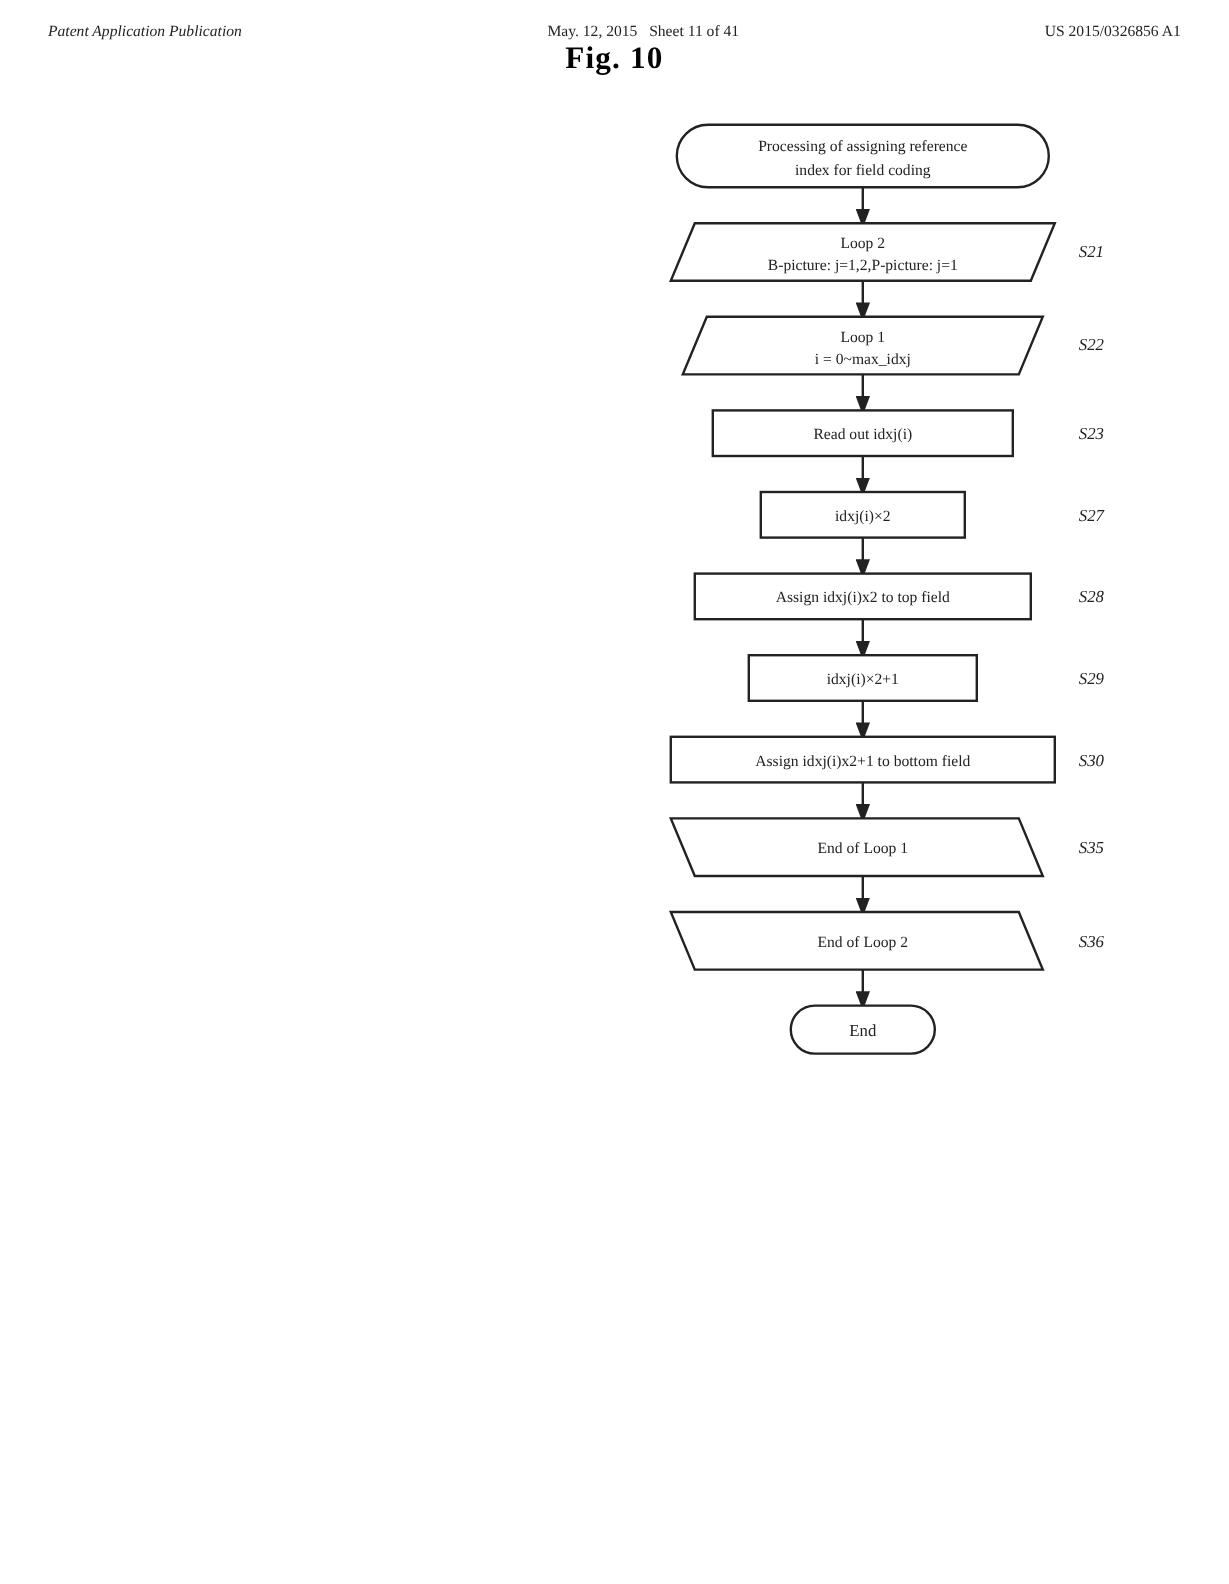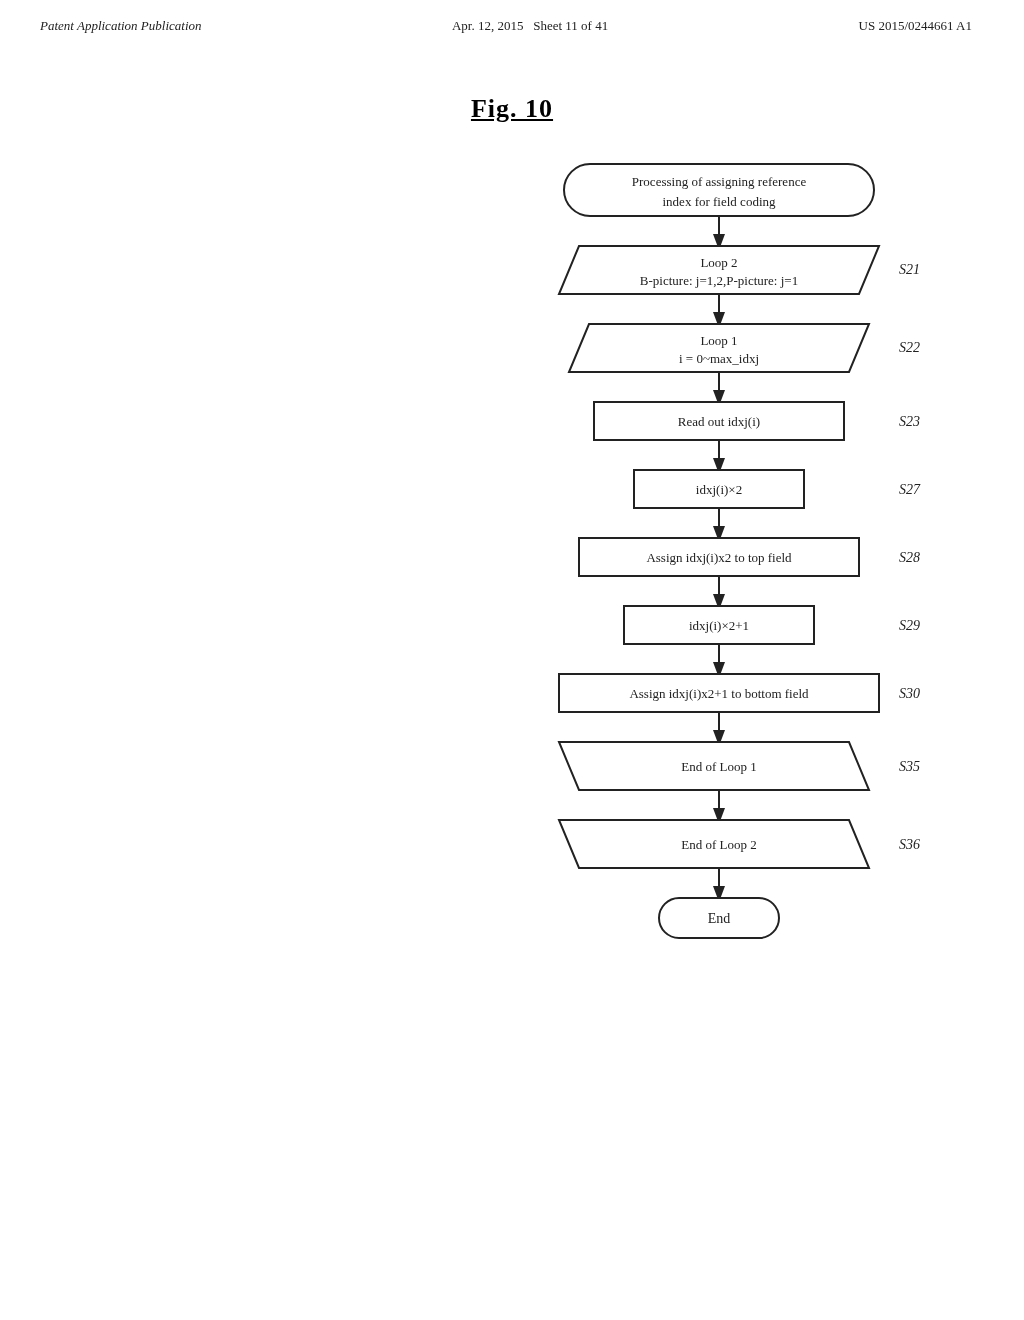--- a/index.html
+++ b/index.html
@@ -9,48 +9,46 @@
       background: #fff;
       font-family: 'Times New Roman', Times, serif;
       position: relative;
       overflow: hidden;
     }
 
     .header {
       display: flex;
       justify-content: space-between;
       align-items: flex-start;
-      padding: 18px 52px 0 40px;
+      padding: 18px 40px 0 40px;
       font-size: 13px;
       color: #222;
     }
 
     .header-left { font-style: italic; }
     .header-center { text-align: center; }
     .header-right { font-weight: normal; }
 
     .fig-title {
       text-align: center;
       font-size: 26px;
       font-weight: bold;
-      margin-top: 60px;
       margin-bottom: 30px;
       letter-spacing: 1px;
-      text-decoration: underline;
     }
   </style>
 </head>
 <body>
 
 <div class="header">
   <div class="header-left">Patent Application Publication</div>
   <div class="header-center">
-    <span>Apr. 12, 2015</span>&nbsp;&nbsp;&nbsp;<span>Sheet 11 of 41</span>
+    <span>May. 12, 2015</span>&nbsp;&nbsp;&nbsp;<span>Sheet 11 of 41</span>
   </div>
-  <div class="header-right">US 2015/0244661 A1</div>
+  <div class="header-right">US 2015/0326856 A1</div>
 </div>
 
 <div class="fig-title">Fig. 10</div>
 
 <div style="display:flex; justify-content:flex-end; margin-top:10px;">
   <svg width="520" height="860" viewBox="0 0 520 860">
 
     <defs>
       <marker id="arrowhead" markerWidth="8" markerHeight="6" refX="4" refY="3" orient="auto">
         <polygon points="0 0, 8 3, 0 6" fill="#222"></polygon>

